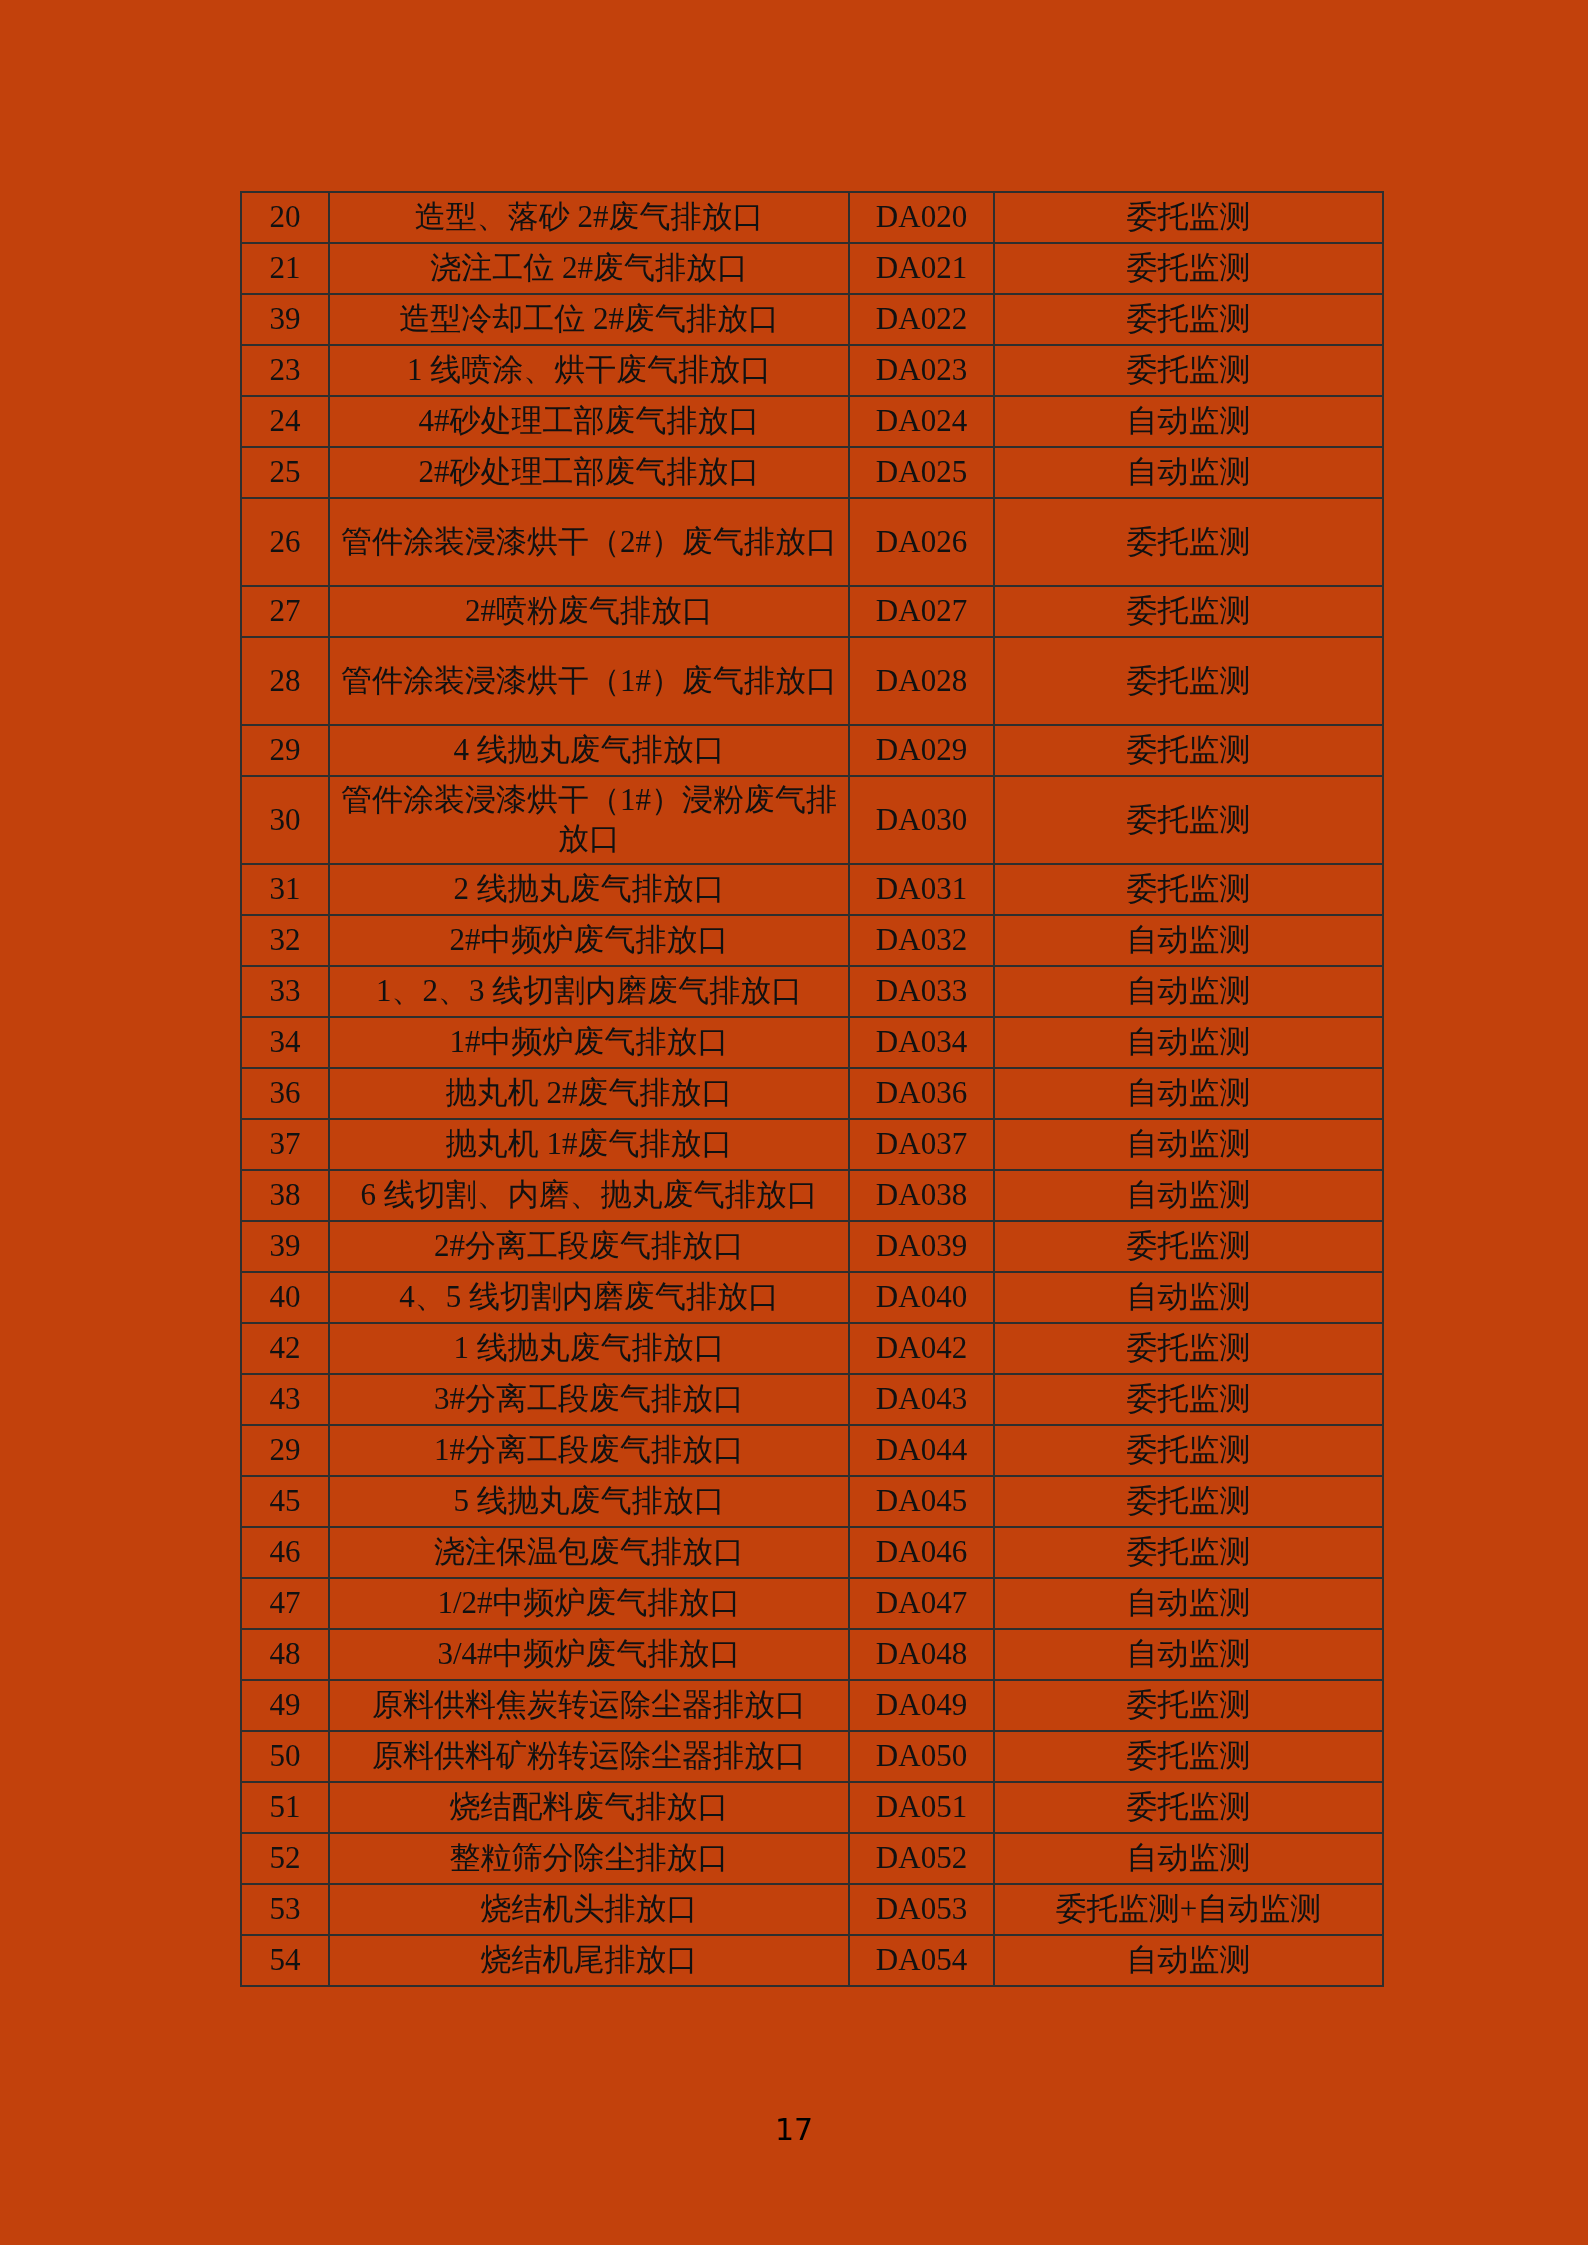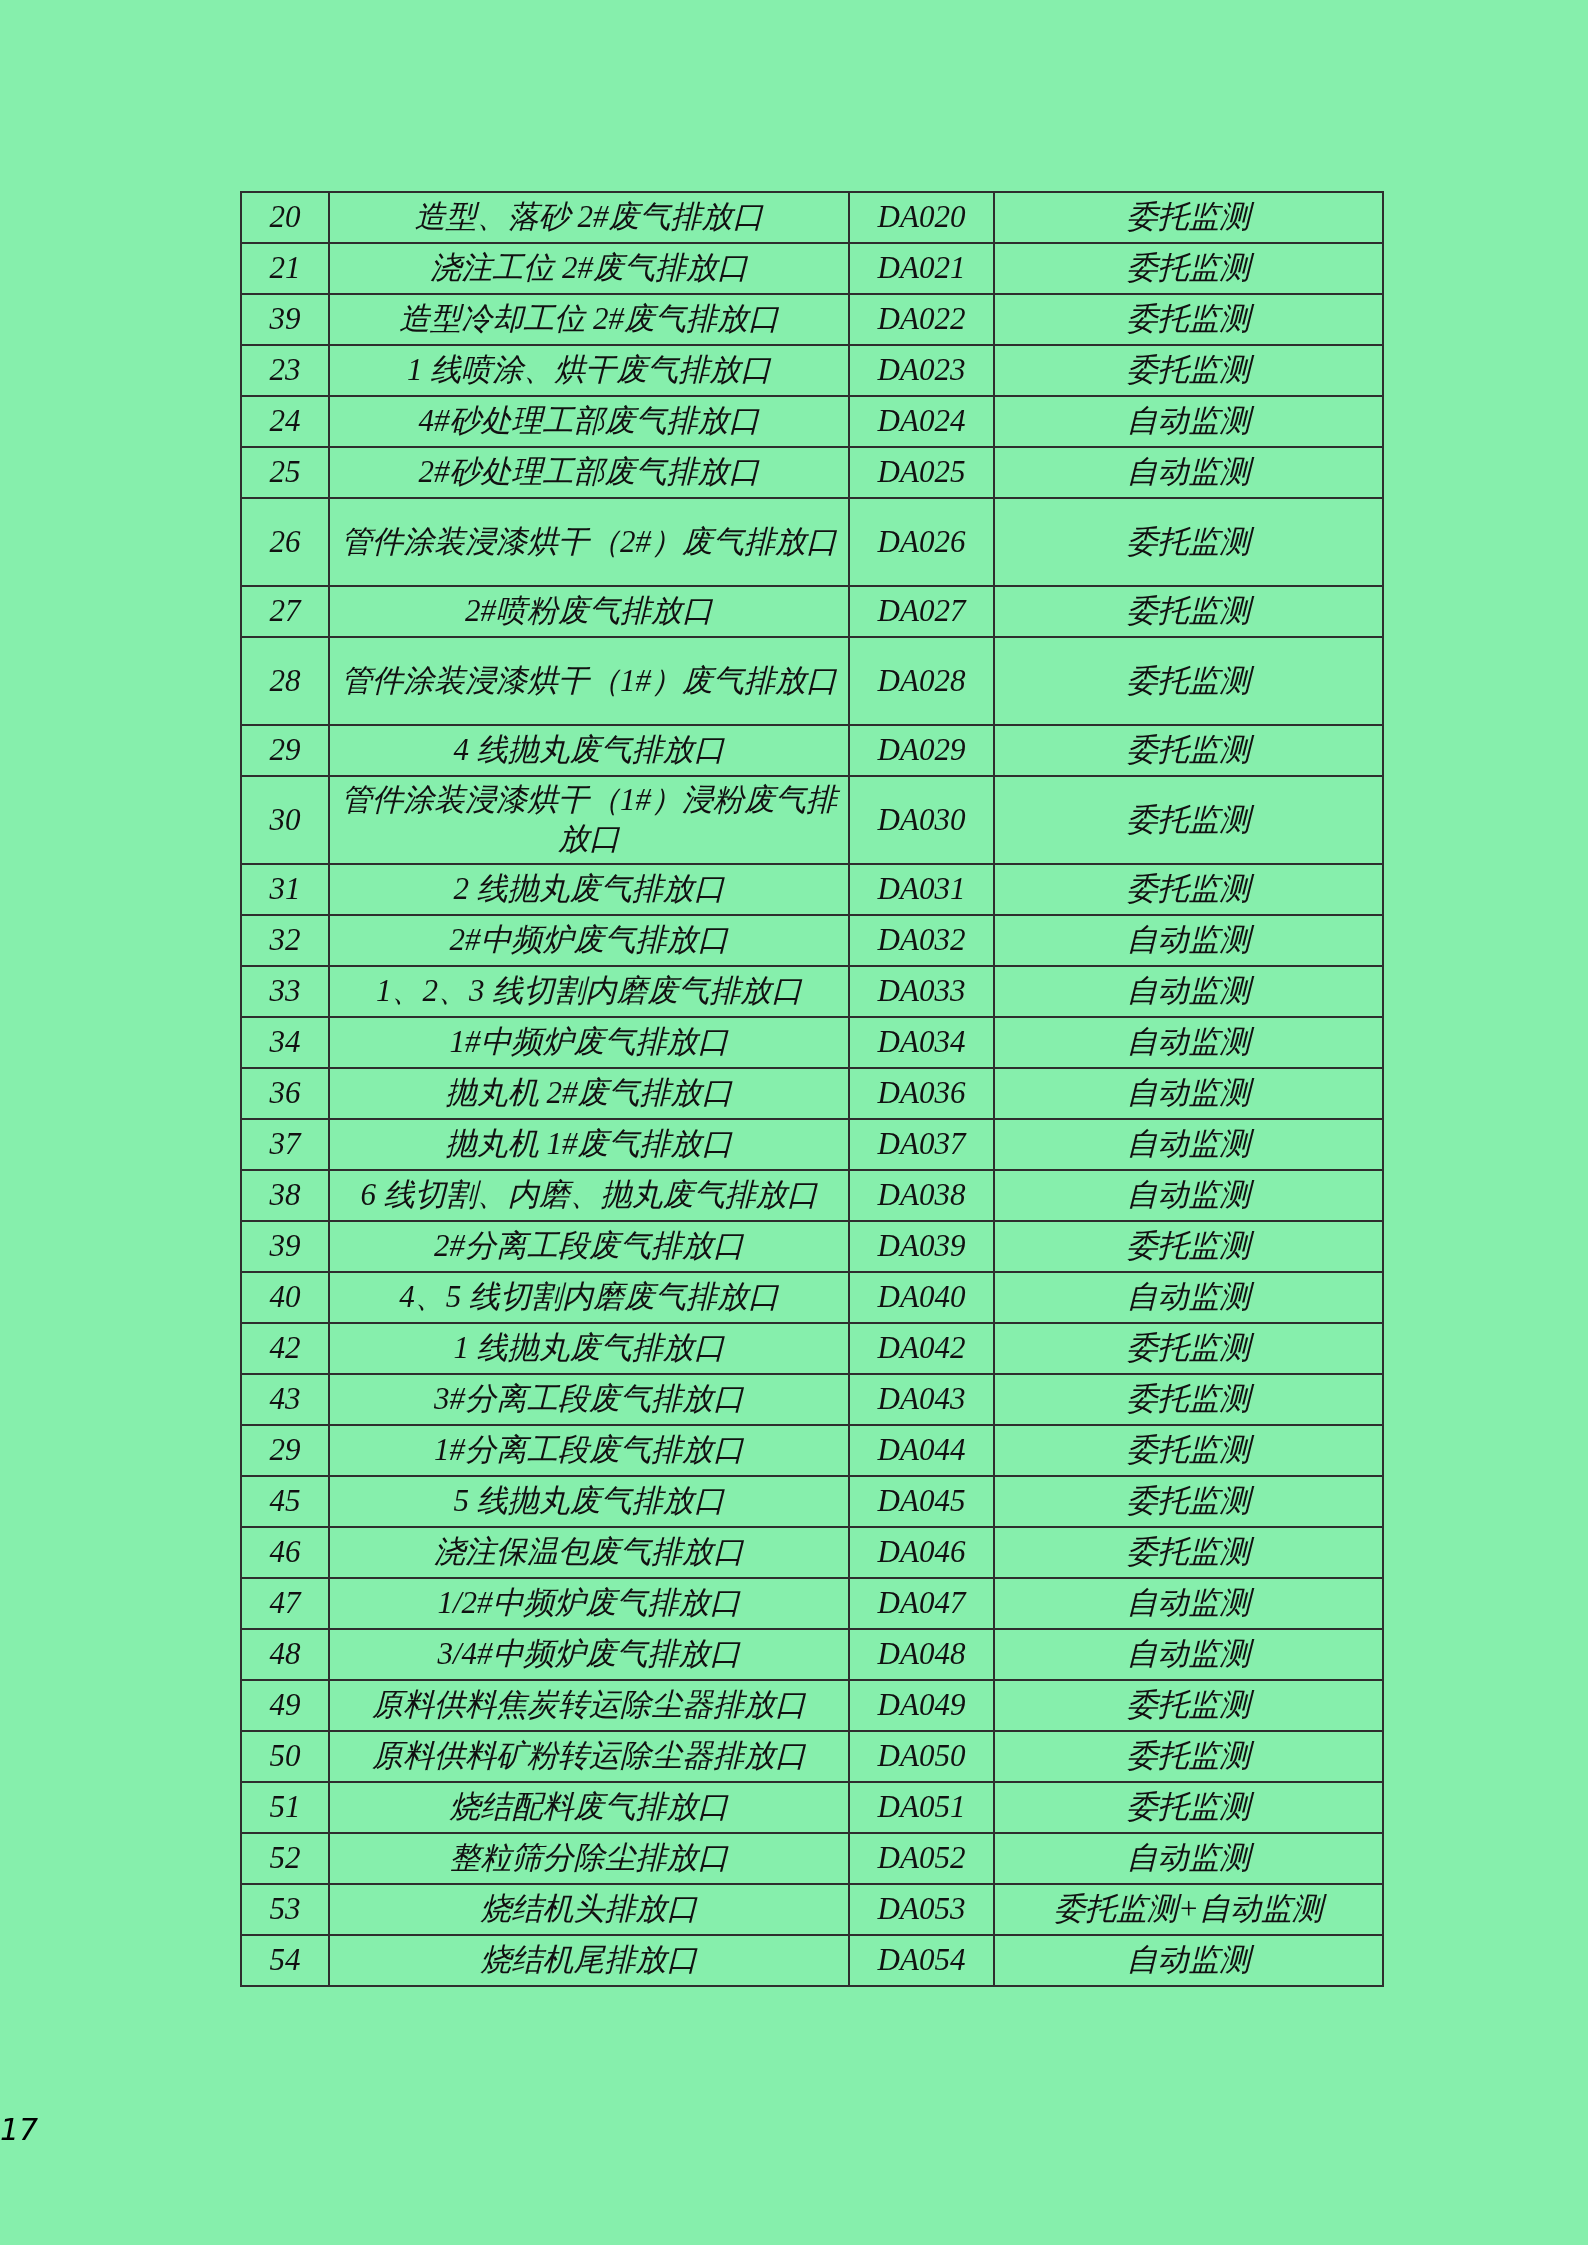--- a/index.html
+++ b/index.html
@@ -4,25 +4,24 @@
 <style>
   html, body {
     margin: 0;
     padding: 0;
     background: #ffffff;
   }
   .sheet {
     position: relative;
     width: 1588px;
     height: 2245px;
-    background: #86efac;
+    background: #c2410c;
     font-family: "Liberation Serif", "DejaVu Serif", serif;
     color: #111111;
     overflow: hidden;
-    font-style: italic;
   }
   table.outlet-table {
     position: absolute;
     left: 240px;
     top: 191px;
     width: 1142px;
     border-collapse: collapse;
     table-layout: fixed;
   }
   .outlet-table td {
@@ -38,20 +37,21 @@
   .outlet-table tr.tall { height: 88px; }
   .col-no   { width: 88px;  }
   .col-name { width: 520px; }
   .col-code { width: 145px; }
   .col-mon  { width: 389px; }
   .page-number {
     position: absolute;
     left: 0;
     top: 2112px;
     width: 100%;
+    text-align: center;
     font-size: 30px;
     font-family: "DejaVu Sans", "Liberation Sans", sans-serif;
     color: #000000;
   }
 </style>
 </head>
 <body>
 
 <div class="sheet">
 

